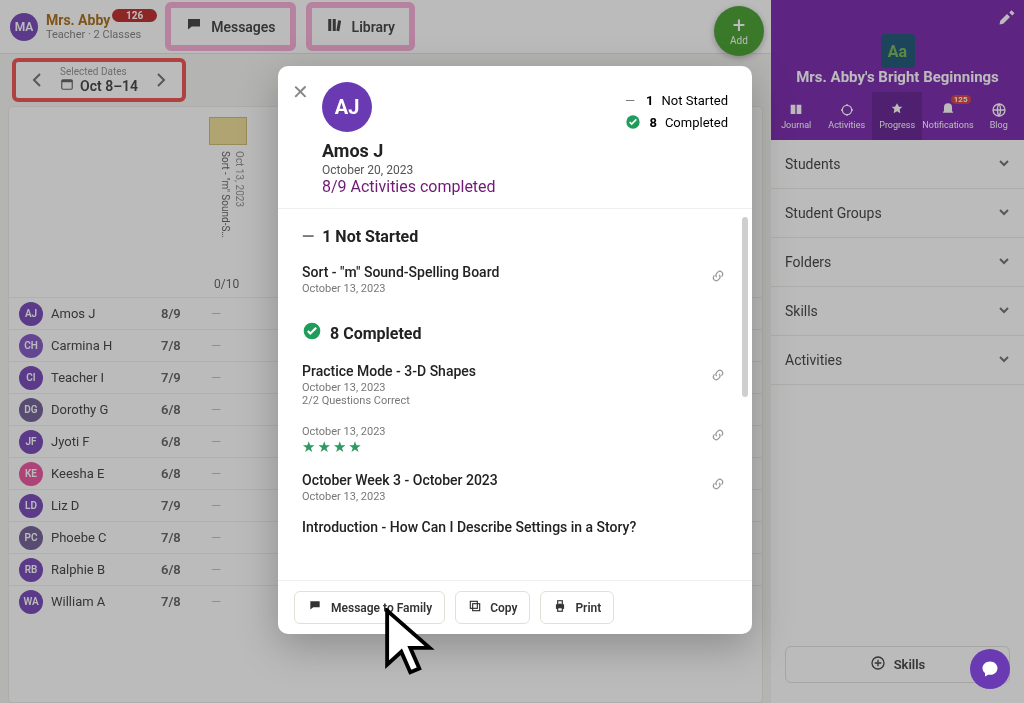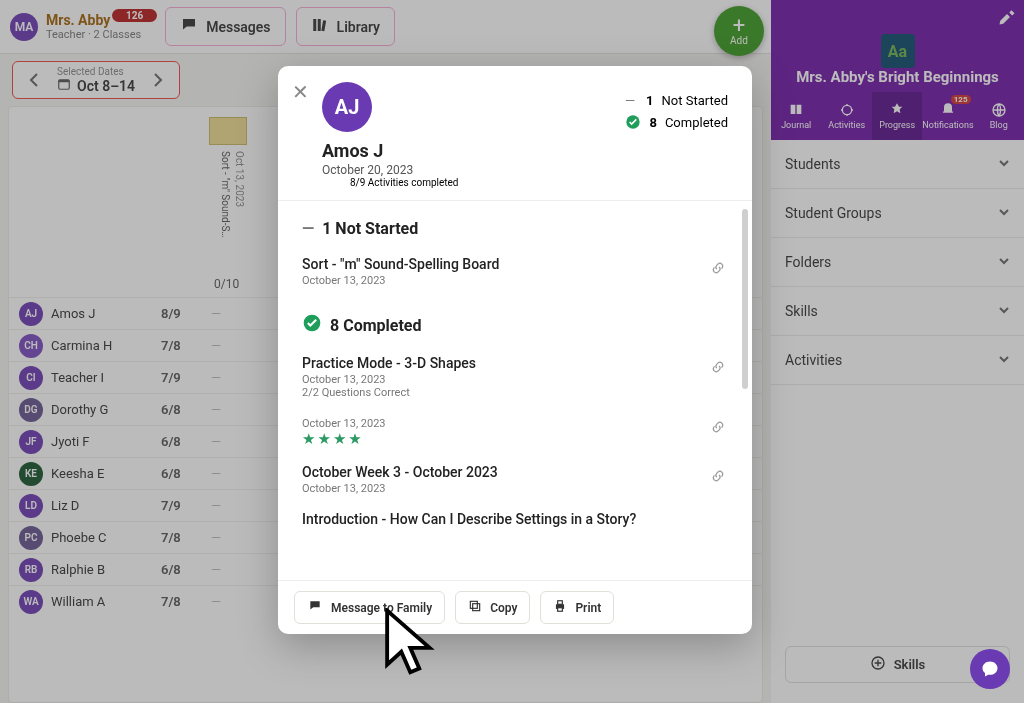--- a/index.html
+++ b/index.html
@@ -6,27 +6,27 @@
   html, body { width: 1024px; height: 703px; overflow: hidden; background: #f5f4f2; }
   .app { position: relative; width: 1024px; height: 703px; }
 
   
   .topbar { height: 54px; display: flex; align-items: center; padding: 0 10px; background: #fff; border-bottom: 1px solid #e3e0db; }
   .avatar-sm { width: 28px; height: 28px; border-radius: 50%; background: #6a3ab2; color: #fff; display: flex; align-items: center; justify-content: center; font-size: 12px; font-weight: 600; }
   .user-block { display: flex; align-items: center; gap: 8px; margin-right: 14px; position: relative;}
   .user-text .name { font-weight: 700; font-size: 14px; color: #a16207; }
   .user-text .role { font-size: 11px; color: #777; }
   .badge-red { position: absolute; top:-3px; right:-16px; background:#b91c1c; color:#fff; border-radius:9px; font-size:10px; font-weight:700; padding:1px 14px;text-align:right; }
-  .top-btn { display:flex; align-items:center; gap:8px; border:1px solid #f9a8d4; background:#fff; border-radius:6px; padding:8px 14px; margin-left:10px; font-weight:600; font-size:14px; color:#333; cursor:pointer; }
+  .top-btn { display:flex; align-items:center; gap:8px; border:6px solid #f9a8d4; background:#fff; border-radius:6px; padding:8px 14px; margin-left:10px; font-weight:600; font-size:14px; color:#333; cursor:pointer; }
   .icon { display:inline-block; }
   .spacer { flex:1; }
 
   
   .datebar { height:52px; display:flex; align-items:center; padding:0 12px; background:#f5f4f2; }
-  .date-widget { display:flex; align-items:center; background:#fff; border:1px solid #ef4444; border-radius:6px; padding:4px 10px; gap:12px;}
+  .date-widget { display:flex; align-items:center; background:#fff; border:4px solid #ef4444; border-radius:6px; padding:4px 10px; gap:12px;}
   .chev { width:22px; height:22px; display:flex; align-items:center; justify-content:center; color:#666; cursor:pointer; }
   .date-inner { display:flex; flex-direction:column; }
   .date-label { font-size:10px; color:#888; }
   .date-range { font-size:14px; font-weight:600; color:#333; display:flex; align-items:center; gap:6px;}
 
   
   .main { position:absolute; top:106px; bottom:0; left:0; right:253px; background:#fff; border:1px solid #eceae5; border-radius:4px; margin:0 8px; overflow:hidden;}
   .main .vheader { height:190px; position:relative; }
   .vheader .thumb { position:absolute; left:200px; top:10px; width:38px; height:28px; background:#eedc91; border:1px solid #c8b760;}
   .vheader .vtext { position:absolute; left:208px; top:44px; font-size:10px; color:#555; writing-mode:vertical-rl; text-orientation:mixed; width:14px; height:110px;}
@@ -62,21 +62,21 @@
   .m-close { position:absolute; top:14px; left:14px; color:#888; font-size:20px; cursor:pointer; }
   .m-head { padding:16px 24px 12px 24px; display:flex; gap:14px; }
   .m-av { width:50px; height:50px; border-radius:50%; background:#6a3ab2; color:#fff; display:flex; align-items:center; justify-content:center; font-weight:700; font-size:20px; margin-left:20px; flex:0 0 50px;}
   .m-head-right { flex:1; display:flex; flex-direction:column; align-items:flex-end; padding-top:10px; gap:6px;}
   .statline { display:flex; align-items:center; gap:8px; font-size:13px; }
   .statline .num { font-weight:700; }
   .not-ic { width:16px; height:16px; border-radius:3px; display:flex; align-items:center; justify-content:center;}
   .m-name { padding:0 24px 0 44px; margin-top:-4px; }
   .m-name h2 { font-size:18px; color:#222; font-weight:700; }
   .m-name .d { font-size:12px; color:#555; margin-top:2px;}
-  .m-name .c { font-size:10px; color:#000000;margin-left:28px; }
+  .m-name .c { font-size:16px; color:#701a75; }
   .m-divider { height:1px; background:#eee; margin:12px 0 0;}
   .m-body { flex:1; overflow:auto; padding:10px 24px; position:relative;}
   .m-section-title { display:flex; align-items:center; gap:8px; font-weight:700; font-size:16px; color:#222; margin:8px 0 10px 0;}
   .m-item { padding:8px 0; border-bottom:0; display:flex; align-items:flex-start; justify-content:space-between; gap:10px;}
   .m-item .ti { font-size:14px; color:#222; font-weight:500; }
   .m-item .sub { font-size:11px; color:#777; margin-top:2px;}
   .m-item .extra { font-size:11px; color:#777; }
   .stars { color:#2e9a63; font-size:15px; letter-spacing:2px;}
   .link-ic { color:#999; flex:0 0 20px; margin-top:4px;}
   .m-scrollbar { position:absolute; right:4px; top:8px; width:6px; height:180px; background:#cfcfcf; border-radius:3px;}
@@ -182,21 +182,21 @@
           <div class="sscore">6/8</div>
           <div class="sdash">—</div>
         </div>
         <div class="srow">
           <div class="sav" style="background:#6a3ab2">JF</div>
           <div class="sname">Jyoti F</div>
           <div class="sscore">6/8</div>
           <div class="sdash">—</div>
         </div>
         <div class="srow">
-          <div class="sav" style="background:#14532d">KE</div>
+          <div class="sav" style="background:#ec4899">KE</div>
           <div class="sname">Keesha E</div>
           <div class="sscore">6/8</div>
           <div class="sdash">—</div>
         </div>
         <div class="srow">
           <div class="sav" style="background:#6a3ab2">LD</div>
           <div class="sname">Liz D</div>
           <div class="sscore">7/9</div>
           <div class="sdash">—</div>
         </div>

